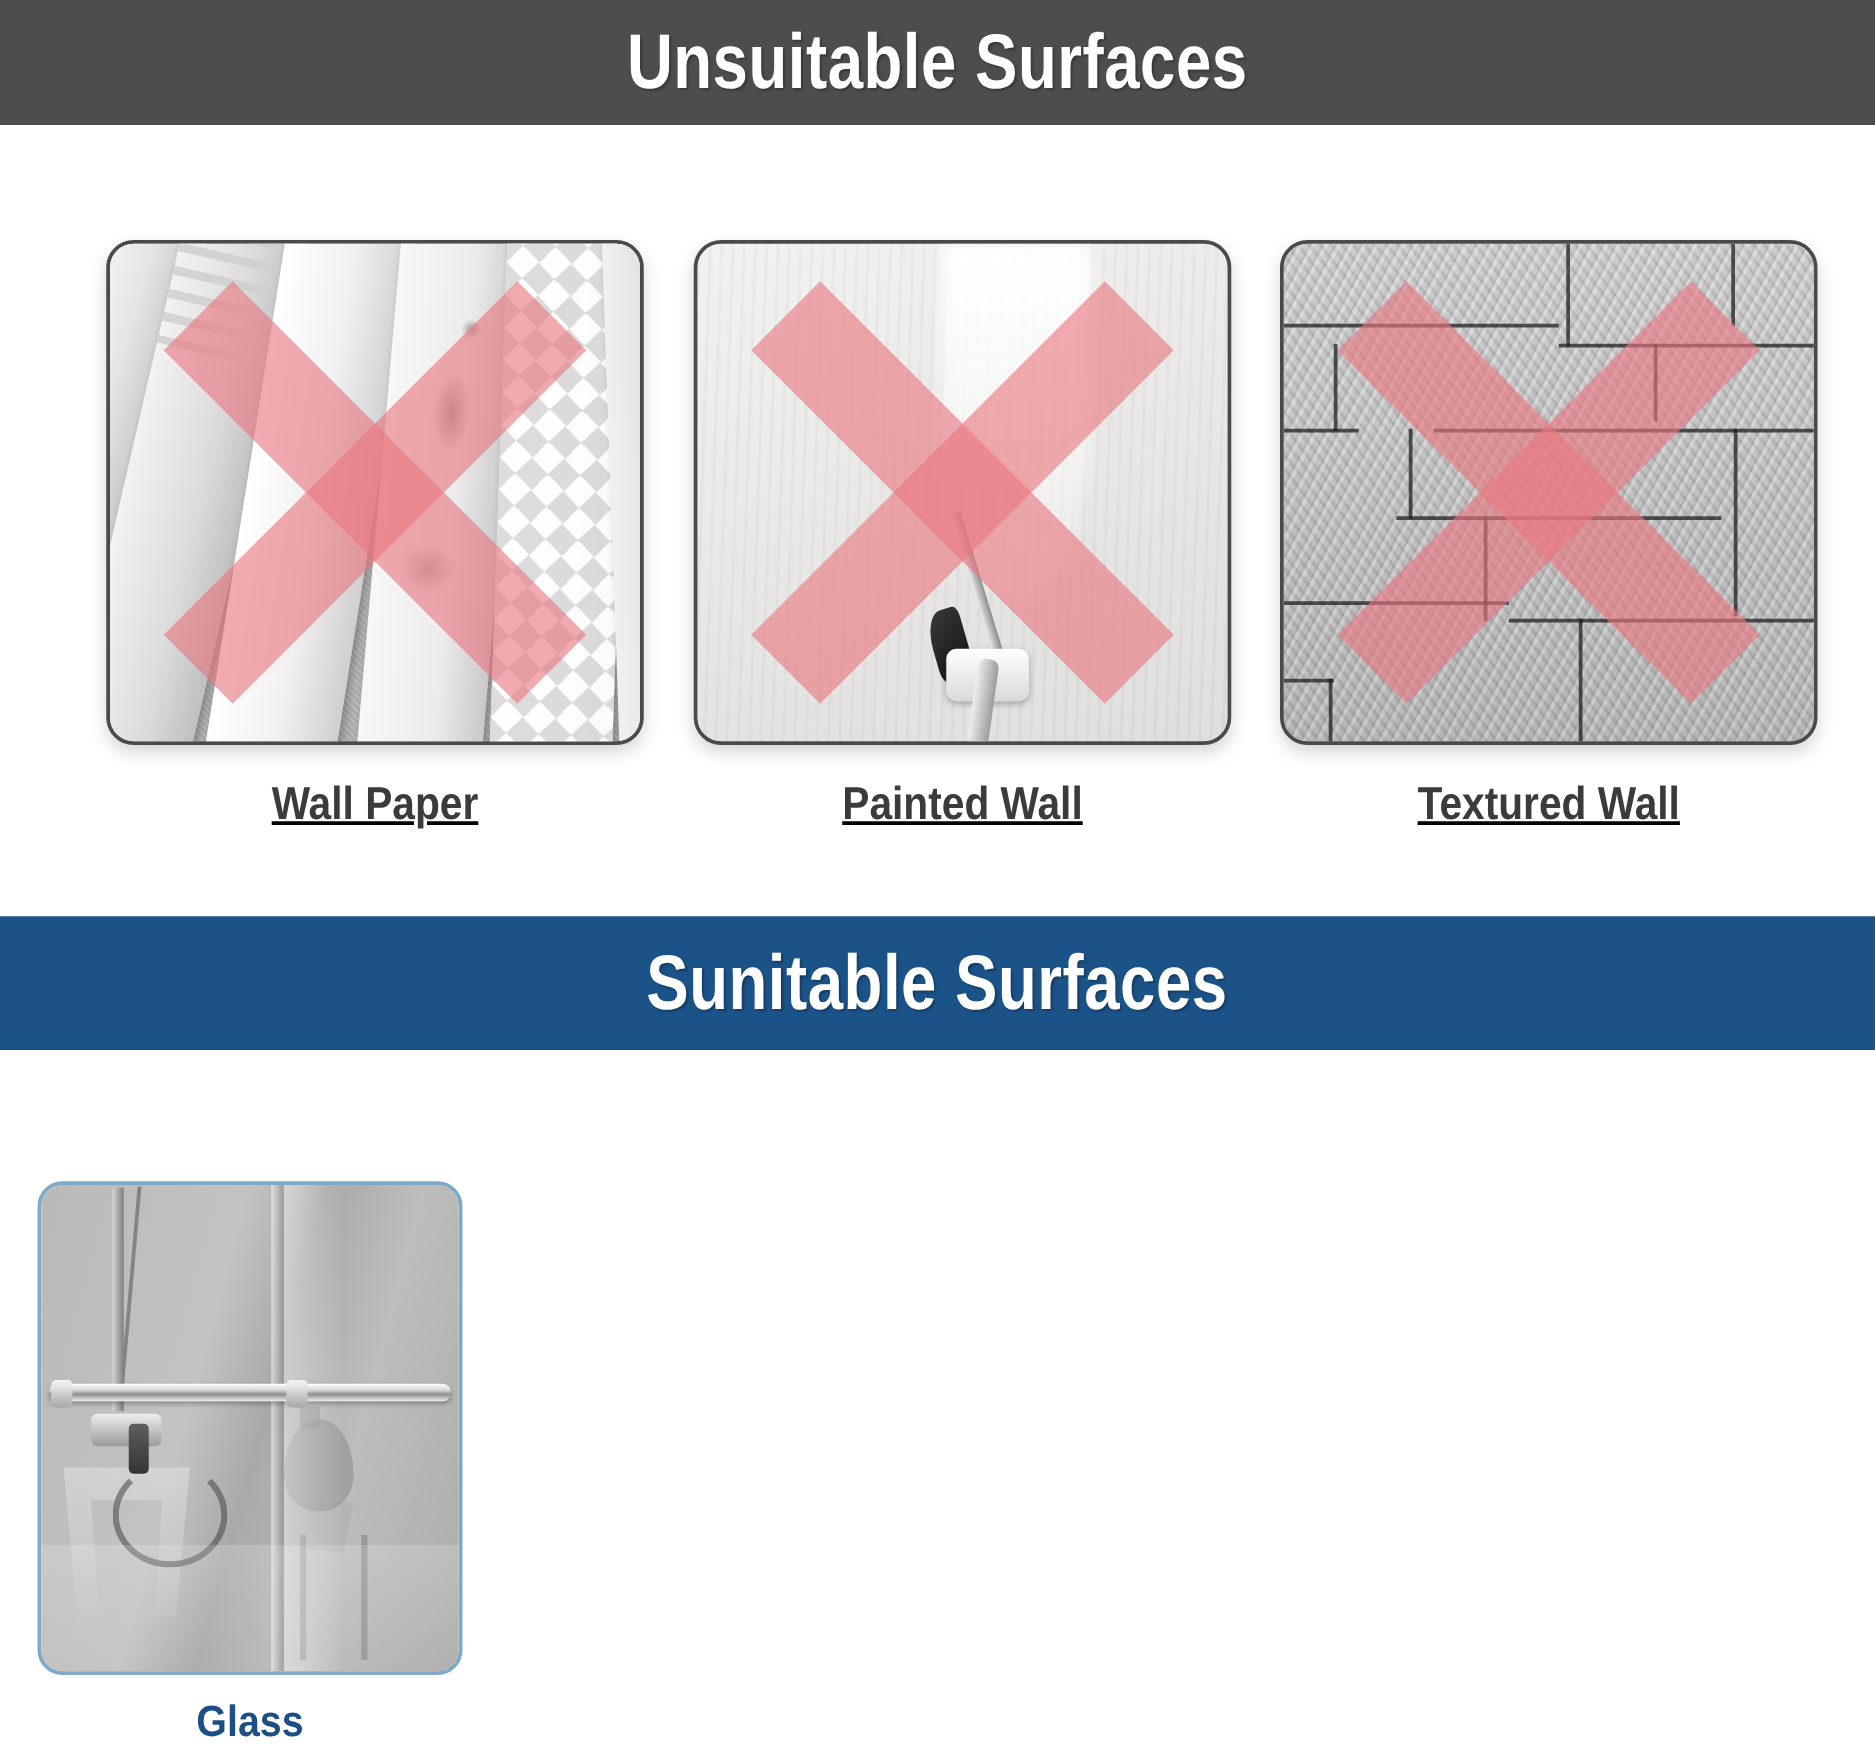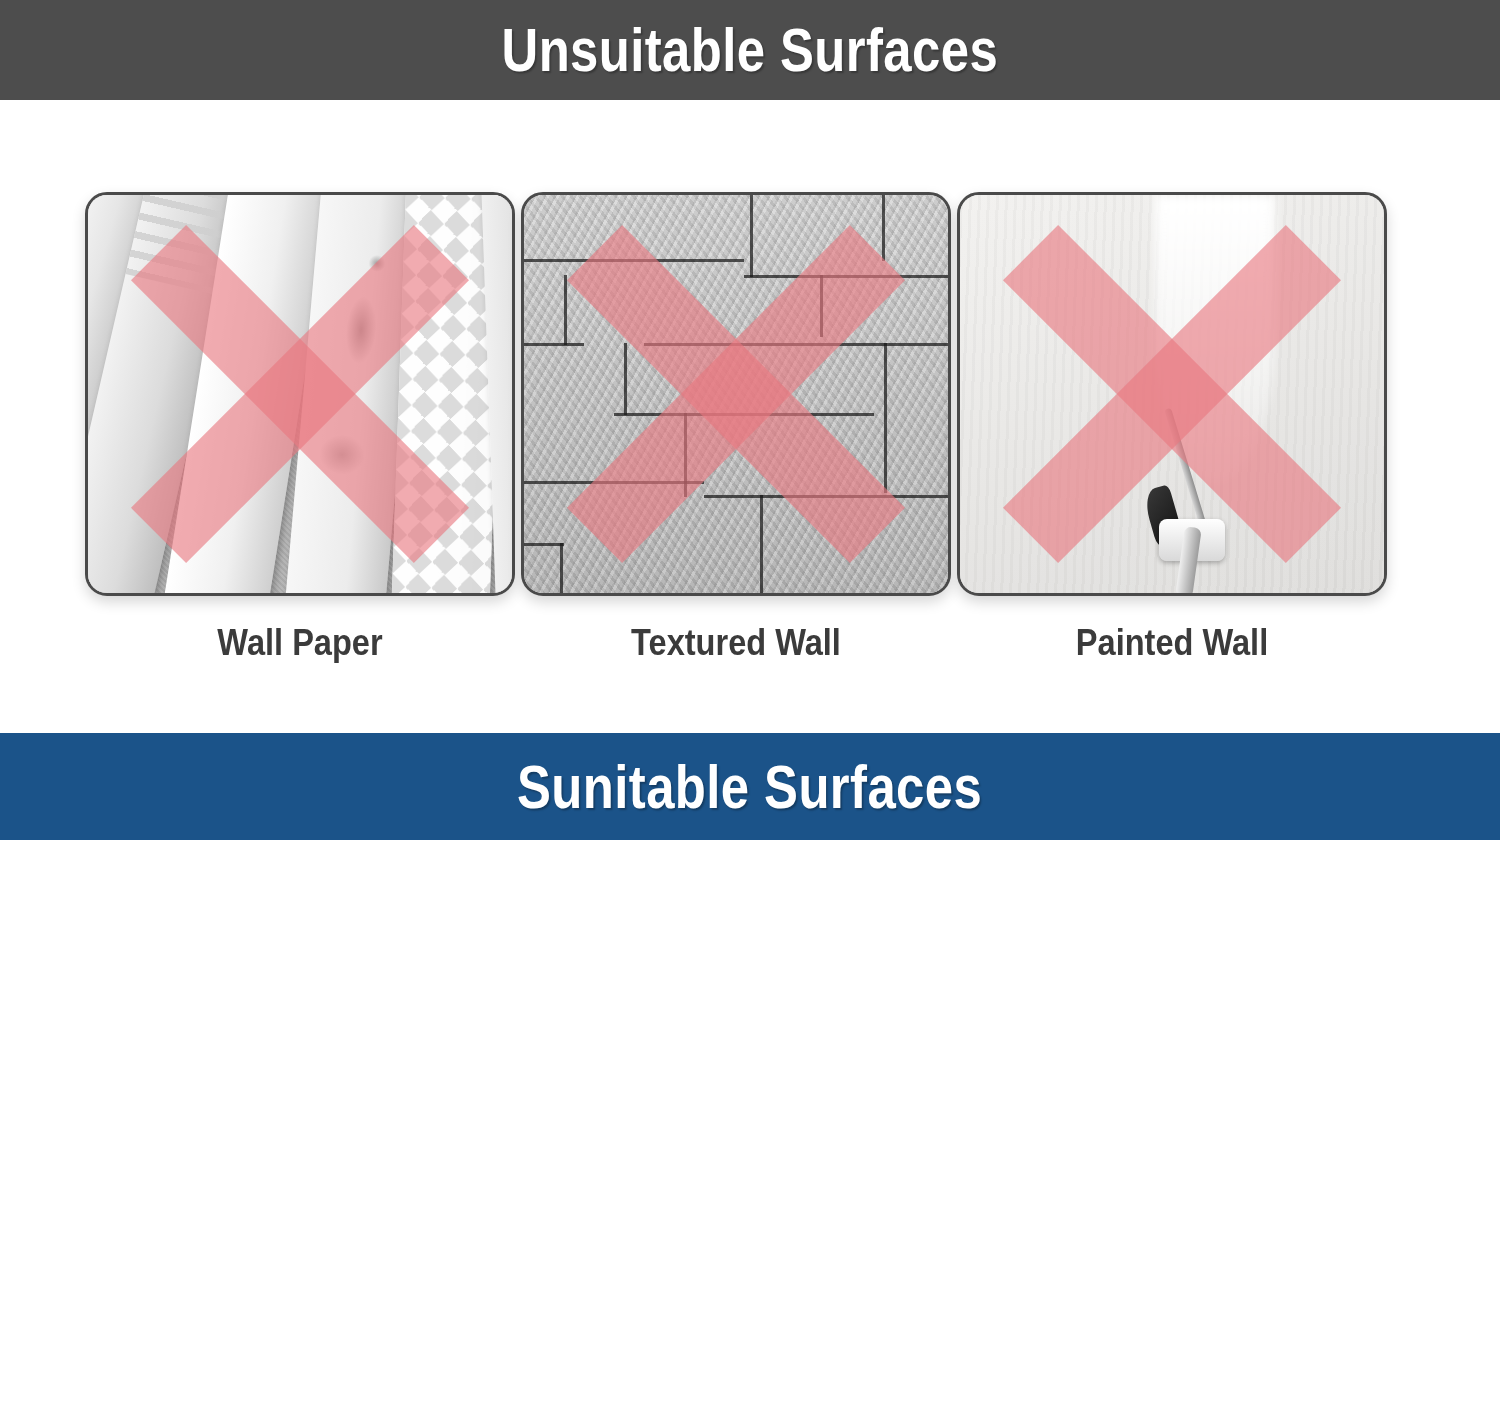--- a/index.html
+++ b/index.html
@@ -41,23 +41,24 @@
     transform: scaleX(0.82);
     transform-origin: center;
     white-space: nowrap;
     text-shadow: 2px 2px 2px rgba(0,0,0,0.28);
     line-height: 1;
   }
 
   
   .section-unsuitable {
     height: 633px;
-    padding: 92px 113px 0 85px;
+    padding: 92px 46px 0 85px;
     box-sizing: border-box;
     background: #ffffff;
+    text-decoration: underline;
   }
   .row-unsuitable {
     display: flex;
     justify-content: space-between;
     align-items: flex-start;
   }
   .cell-top { width: 430px; }
 
   .tile-top {
     width: 430px;
@@ -391,20 +392,37 @@
           <div class="roll r4"></div>
           <div class="roll r5"></div>
           <div class="roll r6"></div>
         </div>
         <div class="x-overlay">
           <div class="x-bar a"></div>
           <div class="x-bar b"></div>
         </div>
       </div>
       <div class="caption-top">Wall Paper</div>
+    </div>
+
+    <div class="cell-top">
+      <div class="tile-top">
+        <div class="tex-painted">
+          <div class="paint-streak"></div>
+          <div class="roller-arm"></div>
+          <div class="roller-cap"></div>
+          <div class="roller-head"></div>
+          <div class="roller-handle"></div>
+        </div>
+        <div class="x-overlay">
+          <div class="x-bar a"></div>
+          <div class="x-bar b"></div>
+        </div>
+      </div>
+      <div class="caption-top">Painted Wall</div>
     </div>
 
     <div class="cell-top">
       <div class="tile-top">
         <div class="tex-stone">
           <div class="stone-grid">
             <div class="sline sh" style="top:64px;  left:0;    width:220px;"></div>
             <div class="sline sh" style="top:80px;  left:220px;width:210px;"></div>
             <div class="sline sh" style="top:148px; left:0;    width:60px;"></div>
             <div class="sline sh" style="top:148px; left:120px;width:310px;"></div>
@@ -424,45 +442,51 @@
           </div>
         </div>
         <div class="x-overlay">
           <div class="x-bar a"></div>
           <div class="x-bar b"></div>
         </div>
       </div>
       <div class="caption-top">Textured Wall</div>
     </div>
 
-    <div class="cell-top">
-      <div class="tile-top">
-        <div class="tex-painted">
-          <div class="paint-streak"></div>
-          <div class="roller-arm"></div>
-          <div class="roller-cap"></div>
-          <div class="roller-head"></div>
-          <div class="roller-handle"></div>
-        </div>
-        <div class="x-overlay">
-          <div class="x-bar a"></div>
-          <div class="x-bar b"></div>
-        </div>
-      </div>
-      <div class="caption-top">Painted Wall</div>
-    </div>
-
   </div>
 </div>
 
 <div class="banner banner-suitable">
   <div class="banner-title">Sunitable Surfaces</div>
 </div>
 
 <div class="section-suitable">
   <div class="row-suitable">
 
 
+    <div class="cell-bot">
+      <div class="tile-bot">
+        <div class="tex-glass">
+          <div class="stool"></div>
+          <div class="chair"></div>
+          <div class="chair-legs"></div>
+          <div class="vase"></div>
+          <div class="vase-neck"></div>
+          <div class="shower-cord"></div>
+          <div class="shower-riser"></div>
+          <div class="shower-valve"></div>
+          <div class="shower-lever"></div>
+          <div class="shower-hose"></div>
+          <div class="glass-sheen"></div>
+          <div class="glass-panel-split"></div>
+          <div class="handle-bar"></div>
+          <div class="handle-knob" style="left:8px;"></div>
+          <div class="handle-knob" style="left:196px;"></div>
+          <div class="floor-shine"></div>
+        </div>
+      </div>
+      <div class="caption-bot">Glass</div>
+    </div>
 
 
 
   </div>
 </div>
 
 </body></html>

